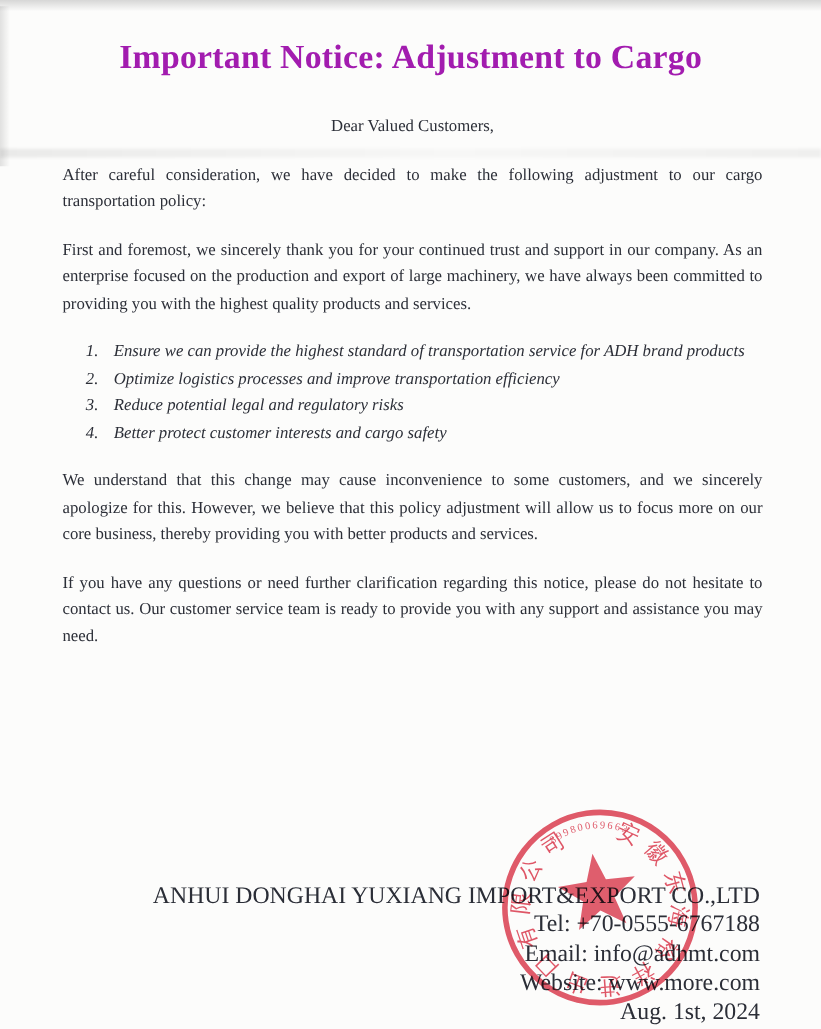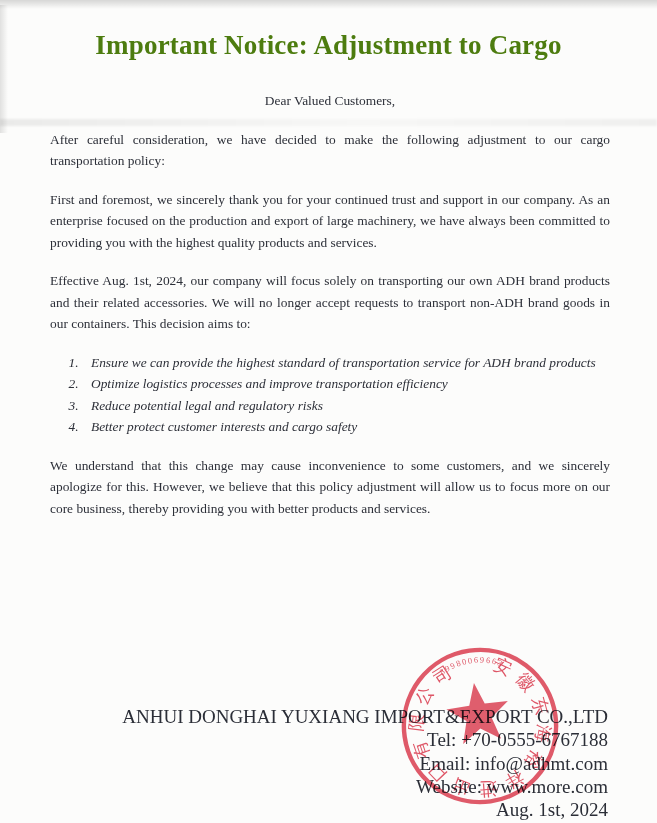--- a/index.html
+++ b/index.html
@@ -27,21 +27,21 @@
     filter: blur(1.2px);
     pointer-events: none;
   }
 
   .title {
     margin: 21px 40px 0;
     text-align: center;
     font-size: 27px;
     font-weight: bold;
     line-height: 49px;
-    color: #4d7c0f;
+    color: #a21caf;
     letter-spacing: 0.2px;
   }
   .title .title-line { display: block; }
 
   .letter {
     margin: 20px 47px 0 50px;
     font-size: 13.4px;
     line-height: 21.5px;
     color: #2c2f38;
   }
@@ -111,28 +111,28 @@
 <main class="page">
 
   <h1 class="title">
     <span class="title-line">Important Notice: Adjustment to Cargo</span>
   </h1>
 
   <div class="letter">
     <p class="salutation">Dear Valued Customers,</p>
     <p>After careful consideration, we have decided to make the following adjustment to our cargo transportation policy:</p>
     <p>First and foremost, we sincerely thank you for your continued trust and support in our company. As an enterprise focused on the production and export of large machinery, we have always been committed to providing you with the highest quality products and services.</p>
-    <p>Effective Aug. 1st, 2024, our company will focus solely on transporting our own ADH brand products and their related accessories. We will no longer accept requests to transport non-ADH brand goods in our containers. This decision aims to:</p>
     <ol>
       <li>Ensure we can provide the highest standard of transportation service for ADH brand products</li>
       <li>Optimize logistics processes and improve transportation efficiency</li>
       <li>Reduce potential legal and regulatory risks</li>
       <li>Better protect customer interests and cargo safety</li>
     </ol>
     <p>We understand that this change may cause inconvenience to some customers, and we sincerely apologize for this. However, we believe that this policy adjustment will allow us to focus more on our core business, thereby providing you with better products and services.</p>
+    <p>If you have any questions or need further clarification regarding this notice, please do not hesitate to contact us. Our customer service team is ready to provide you with any support and assistance you may need.</p>
   </div>
 
   <div class="signature">
     <div>ANHUI DONGHAI YUXIANG IMPORT&amp;EXPORT CO.,LTD</div>
     <div>Tel: +70-0555-6767188</div>
     <div>Email: info@adhmt.com</div>
     <div>Website: www.more.com</div>
     <div>Aug. 1st, 2024</div>
   </div>
 

